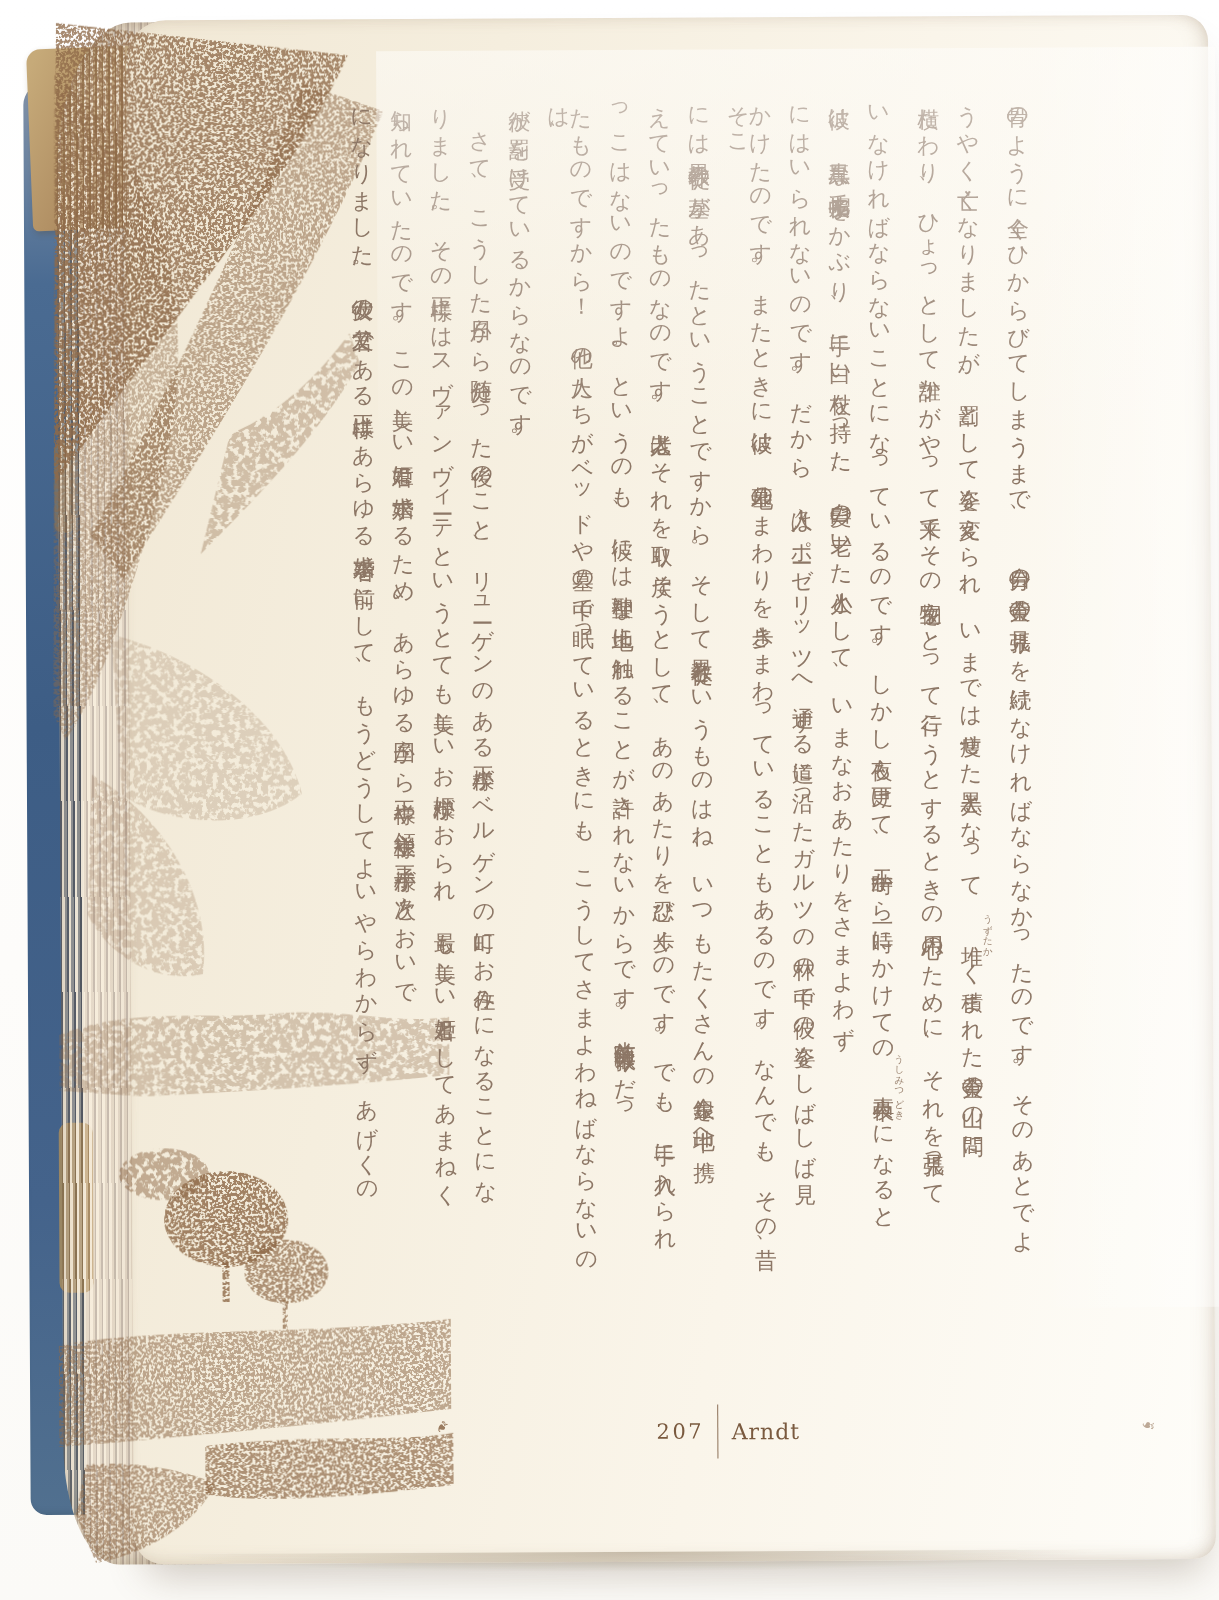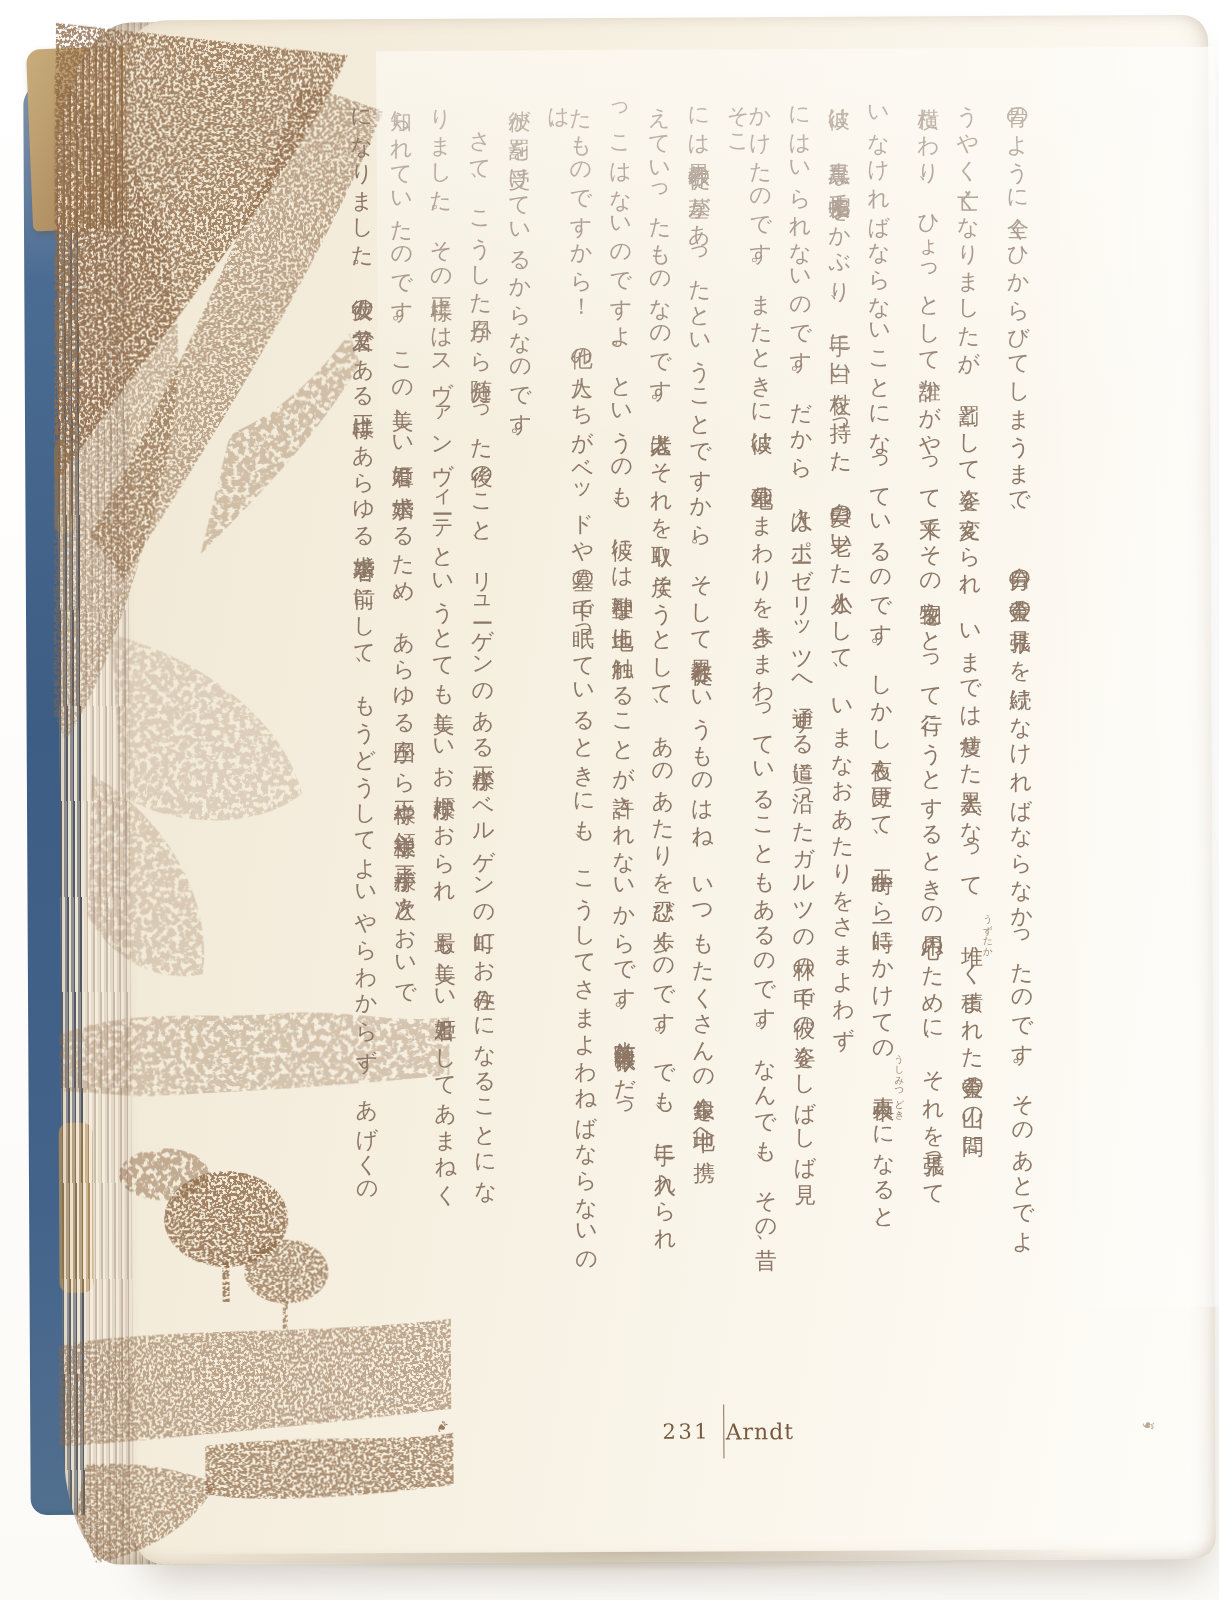--- a/index.html
+++ b/index.html
@@ -81,21 +81,21 @@
   }
 
   
   .footer{
     position:absolute;left:600px;top:1402px;width:250px;height:60px;
     display:flex;align-items:center;justify-content:center;
     color:#7a5a3f;
   }
   .page-num{font-size:21px;letter-spacing:2.5px;padding-right:13px;}
   .footer-divider{width:1.5px;height:54px;background:#7a5a3f;opacity:.85;}
-  .running-title{font-size:22px;letter-spacing:1px;padding-left:1px;}
+  .running-title{font-size:22px;letter-spacing:1px;padding-left:13px;}
 
   .ornament{position:absolute;font-size:17px;color:#8a6749;opacity:.85;}
   .orn-left{left:432px;top:1416px;transform:rotate(120deg);}
   .orn-right{left:1138px;top:1418px;transform:rotate(15deg) scaleX(-1);opacity:.55;}
 </style>
 </head>
 <body>
 
 <div class="book-wrap">
 
@@ -164,19 +164,19 @@
       <p>知られていたのです。この美しい姫君に求婚するため、あらゆる国々から王様や領主様や王子様が次々とおいで</p>
       <p>になりました。彼女の父君である王様はあらゆる求婚者を前にして、もうどうしてよいやらわからず、あげくの</p>
     </div>
 
   <div class="wash"></div>
 
   <span class="ornament orn-left">❧</span>
   <span class="ornament orn-right">❧</span>
 
   <div class="footer">
-    <span class="page-num">231</span>
+    <span class="page-num">207</span>
     <span class="footer-divider"></span>
     <span class="running-title">Arndt</span>
   </div>
 
   <div class="bottom-shadow"></div>
 </div>
 
 </body></html>

